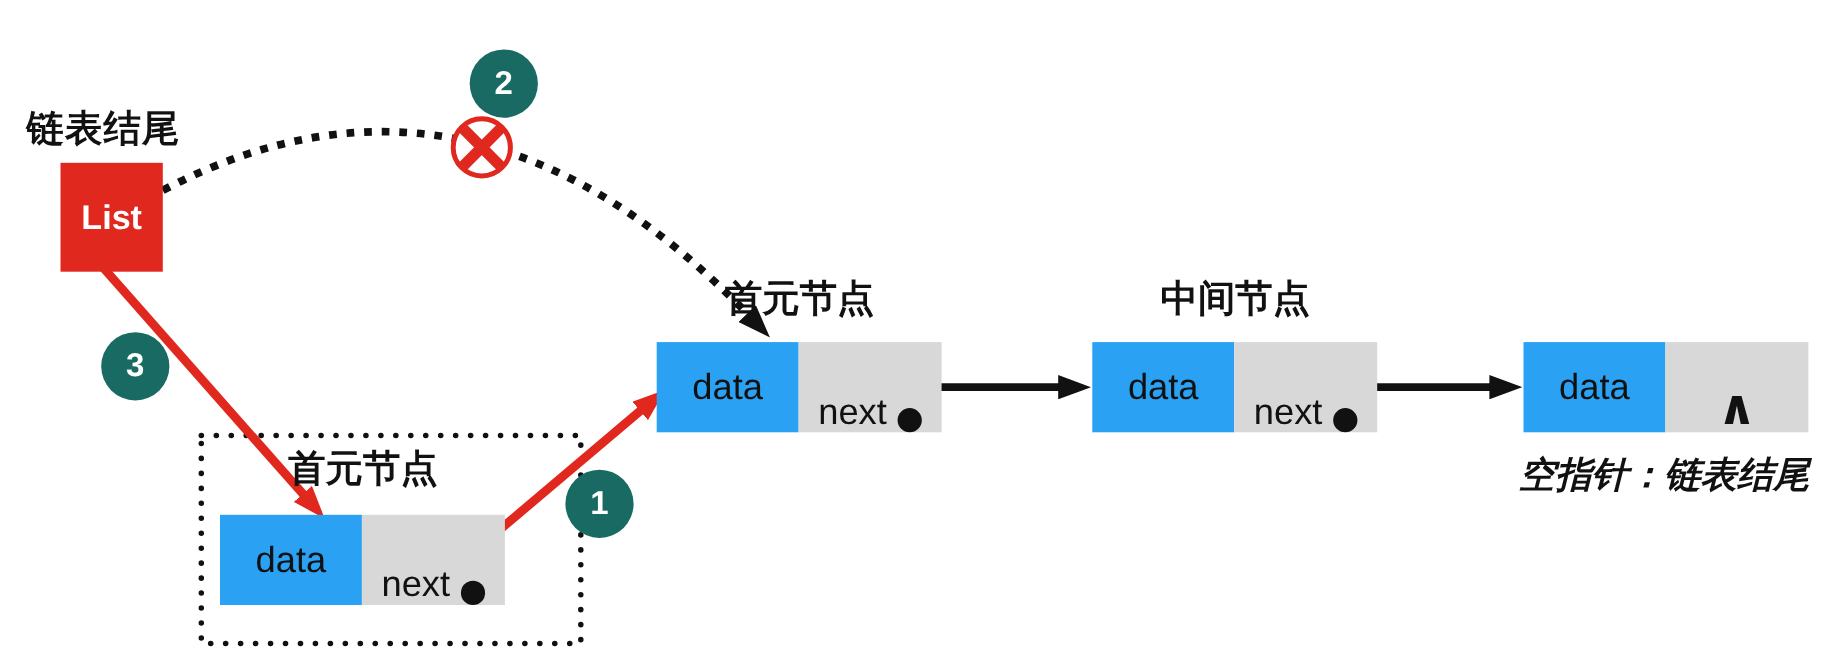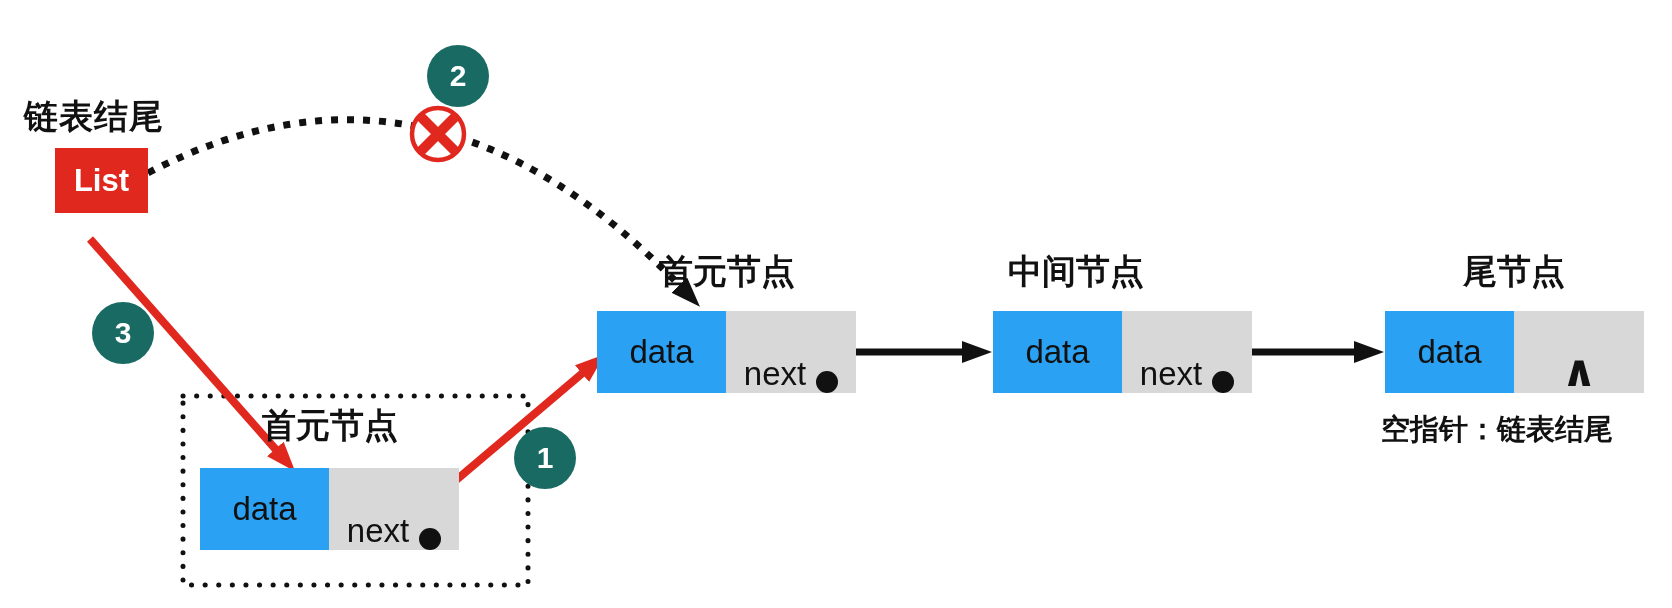--- a/index.html
+++ b/index.html
@@ -25,21 +25,21 @@
   .x-ring{fill:#ffffff;stroke:var(--red);stroke-width:4.5;}
   .x-stroke{stroke:var(--red);stroke-width:10;stroke-linecap:butt;}
   .arrowhead-black{fill:var(--ink);}
   .arrowhead-red{fill:var(--red);}
 
   .diagram-title{
     position:absolute;left:24px;top:94px;
     font-size:34px;font-weight:600;letter-spacing:1px;
   }
   .list-box{
-    position:absolute;left:55px;top:148px;width:93px;height:65px;
+    position:absolute;left:55px;top:148px;width:93px;height:99px;
     background:var(--red);color:#ffffff;
     display:flex;align-items:center;justify-content:center;
     font-size:31px;font-weight:700;
   }
   .step-badge{
     position:absolute;width:62px;height:62px;border-radius:50%;
     background:var(--teal);color:#ffffff;
     display:flex;align-items:center;justify-content:center;
     font-size:30px;font-weight:700;
   }
@@ -61,21 +61,21 @@
     flex:0 0 auto;
   }
   .null-glyph{font-size:44px;font-weight:600;line-height:1;}
 
   .node-label{
     position:absolute;width:260px;text-align:center;
     font-size:34px;font-weight:600;
   }
   .footnote{
     position:absolute;left:1381px;top:410px;
-    font-size:29px;font-weight:600;
+    font-size:33px;font-weight:600;font-style:italic;
   }
 </style>
 </head>
 <body>
 
 <div class="canvas">
 
   <svg class="overlay" viewBox="0 0 1672 608" xmlns="http://www.w3.org/2000/svg">
     <defs>
       <marker id="mArrowBlack" viewBox="0 0 30 22" refX="4" refY="11" markerWidth="30" markerHeight="22" markerUnits="userSpaceOnUse" orient="auto">
@@ -122,30 +122,29 @@
 
   <div class="node-label" style="left:597px;top:249px;">首元节点</div>
   <div class="node" style="left:597px;top:311px;">
     <div class="cell cell-data">data</div>
     <div class="cell cell-next">
       <span>next</span>
       <span class="dot"></span>
     </div>
   </div>
 
-  <div class="node-label" style="left:946px;top:249px;">中间节点</div>
+  <div class="node-label" style="left:993px;top:249px;">中间节点</div>
   <div class="node" style="left:993px;top:311px;">
     <div class="cell cell-data">data</div>
     <div class="cell cell-next">
       <span>next</span>
       <span class="dot"></span>
     </div>
   </div>
 
-  <div class="node-label" style="left:1384px;top:249px;">尾节点</div>
   <div class="node" style="left:1385px;top:311px;">
     <div class="cell cell-data">data</div>
     <div class="cell cell-next">
       <span class="null-glyph">∧</span>
     </div>
   </div>
 
   <div class="footnote">空指针：链表结尾</div>
 
 </div>

